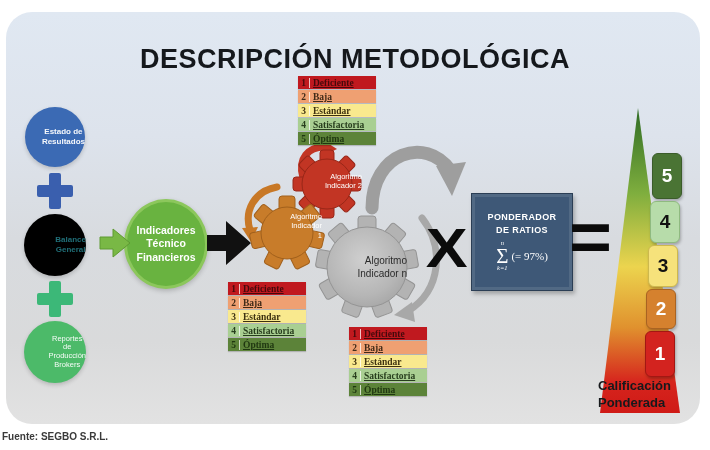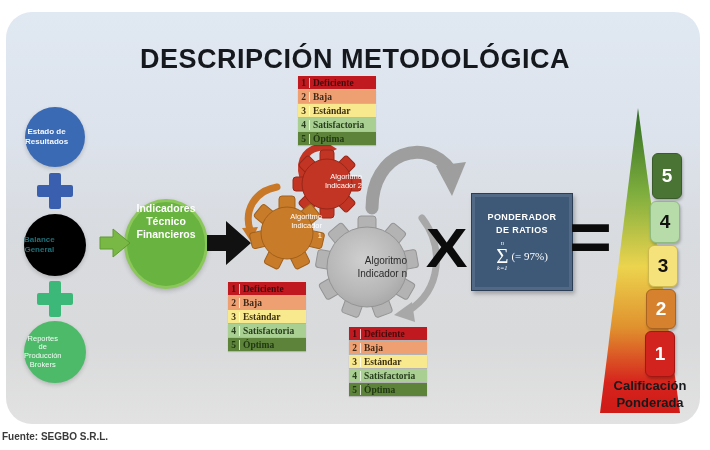--- a/index.html
+++ b/index.html
@@ -6,54 +6,54 @@
   .canvas{position:relative;width:710px;height:450px;background:#ffffff;overflow:hidden;
           font-family:"Liberation Sans",sans-serif;}
   .panel{position:absolute;left:6px;top:12px;width:694px;height:412px;border-radius:26px;
          background:linear-gradient(180deg,#e0e8f2 0%,#dde3ec 30%,#d8dbdf 55%,#d9dadb 80%,#e2e2e2 100%);}
   .pre{white-space:pre-line;}
 
   .title{position:absolute;left:0;top:24px;width:710px;text-align:center;
          font-size:27px;font-weight:700;letter-spacing:.5px;color:#15181c;margin-top:20px;}
 
   
-  .circle{position:absolute;border-radius:50%;display:flex;align-items:center;justify-content:flex-start;
+  .circle{position:absolute;border-radius:50%;display:flex;align-items:center;justify-content:flex-end;
           text-align:center;box-shadow:0 2px 4px rgba(0,0,0,.18);}
   .c-estado{left:25px;top:107px;width:60px;height:60px;background:#3b6ab4;
             color:rgba(255,255,255,.95);font-size:8px;font-weight:700;line-height:1.2;}
   .c-balance{left:24px;top:214px;width:62px;height:62px;background:#000000;
              color:#206f78;font-size:8px;font-weight:700;line-height:1.2;}
   .c-reportes{left:24px;top:321px;width:62px;height:62px;background:#4cba69;
               color:rgba(255,255,255,.95);font-size:7.5px;font-weight:400;line-height:1.15;}
   .plus{position:absolute;width:36px;height:36px;}
   .plus span{position:absolute;border-radius:2px;}
   .plus .h{left:0;top:12px;width:36px;height:12px;}
   .plus .v{left:12px;top:0;width:12px;height:36px;}
   .p-blue{left:37px;top:173px;} .p-blue span{background:#3a5fae;}
   .p-teal{left:37px;top:281px;} .p-teal span{background:#3cb878;}
 
   .ellipse{position:absolute;left:124px;top:199px;width:84px;height:90px;border-radius:50%;
            background:#69b340;border:3px solid #8cc75c;box-sizing:border-box;
-           display:flex;justify-content:center;text-align:center;
+           display:flex;align-items:center;justify-content:center;text-align:center;
            color:#fff;font-size:10.5px;font-weight:700;line-height:1.25;
            box-shadow:0 2px 5px rgba(0,0,0,.2);}
 
   
   .gear-label{position:absolute;text-align:right;font-weight:400;pointer-events:none;}
   .gl-1{left:252px;top:212px;width:70px;font-size:7.5px;color:#fff;line-height:1.25;}
   .gl-2{left:292px;top:172px;width:70px;font-size:7.5px;color:#fff;line-height:1.25;}
   .gl-n{left:325px;top:254px;width:82px;font-size:10px;color:#2b2b2b;line-height:1.3;}
 
   
   .scale{position:absolute;width:78px;}
   .srow{display:flex;align-items:center;height:13px;margin-bottom:1px;
         font-family:"Liberation Serif",serif;font-size:9.5px;font-weight:700;
         box-shadow:0 1px 1px rgba(0,0,0,.18);}
   .snum{width:11px;flex:0 0 11px;text-align:center;border-right:1px solid rgba(255,255,255,.75);}
-  .slab{padding-left:3px;}
+  .slab{padding-left:3px;text-decoration:underline;}
   .srow:nth-child(1){background:#c0191f;color:#46090c;}
   .srow:nth-child(2){background:#efa072;color:#402a18;}
   .srow:nth-child(3){background:#f9e98e;color:#3d3110;}
   .srow:nth-child(4){background:#a9cf92;color:#273d1d;}
   .srow:nth-child(5){background:#5c8339;color:#1f3710;}
 
   .times{position:absolute;left:428px;top:220px;font-size:56px;line-height:56px;
          font-weight:900;color:#0b0b0b;transform:scaleX(1.12);}
   .equalsign{position:absolute;left:570px;top:206px;font-size:70px;line-height:62px;
          font-weight:900;color:#0b0b0b;transform:scaleX(1.05);}
@@ -71,21 +71,21 @@
   .sum-val{font-size:11px;font-family:"Liberation Serif",serif;}
 
   
   .cbox{position:absolute;width:30px;border-radius:6px;display:flex;align-items:center;justify-content:center;
         font-size:19px;font-weight:700;box-sizing:border-box;box-shadow:1px 2px 3px rgba(0,0,0,.25);}
   .cb5{left:652px;top:153px;height:46px;background:#4a7434;color:#fff;border:1px solid #3b5c2a;}
   .cb4{left:650px;top:201px;height:42px;background:#b7dcaa;color:#111;border:1px solid #8fba80;}
   .cb3{left:648px;top:245px;height:42px;background:#f6e27b;color:#111;border:1px solid #cdb84e;}
   .cb2{left:646px;top:289px;height:40px;background:#d5812e;color:#fff;border:1px solid #a96322;}
   .cb1{left:645px;top:331px;height:46px;background:#d3231f;color:#fff;border:1px solid #a31713;}
-  .calif-label{position:absolute;left:598px;top:378px;width:104px;text-align:center;
+  .calif-label{position:absolute;left:598px;top:378px;width:104px;
                font-size:13px;font-weight:700;color:#17191c;line-height:1.3;}
 
   .fuente{position:absolute;left:2px;top:431px;font-size:10px;font-weight:700;color:#3a3a3a;}
   svg.overlay{position:absolute;left:0;top:0;pointer-events:none;}
 </style>
 </head>
 <body>
 
 <div class="canvas">
   <div class="panel"></div>

